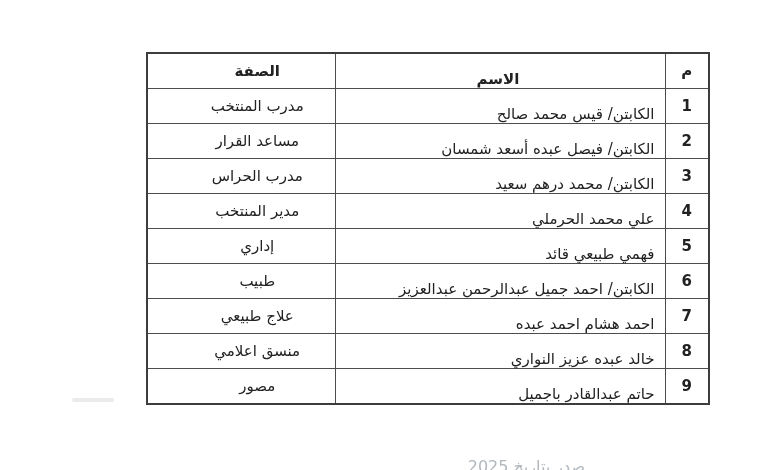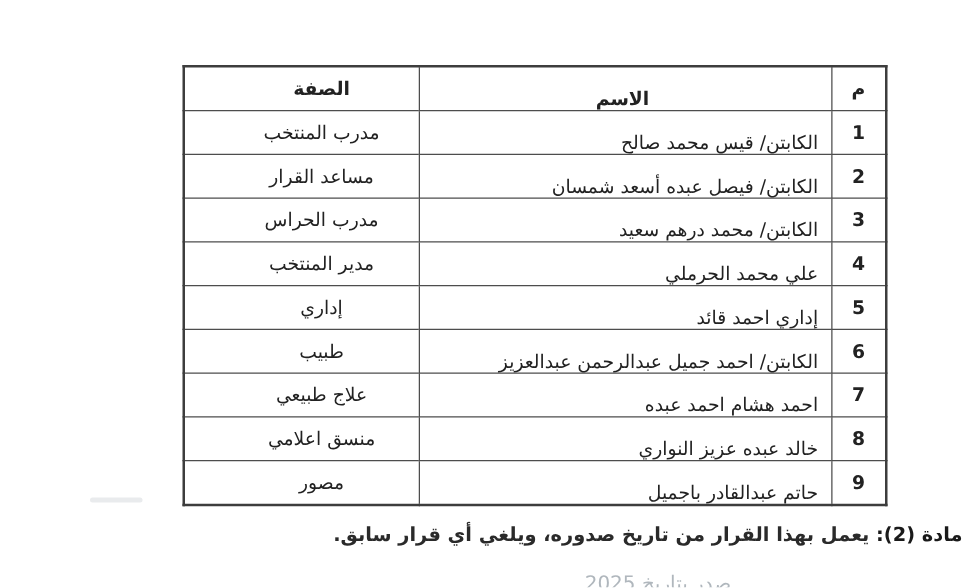--- a/index.html
+++ b/index.html
@@ -104,21 +104,21 @@
         <td class="col-name">الكابتن/ محمد درهم سعيد</td>
         <td class="col-role">مدرب الحراس</td>
       </tr>
       <tr>
         <td class="col-index">4</td>
         <td class="col-name">علي محمد الحرملي</td>
         <td class="col-role">مدير المنتخب</td>
       </tr>
       <tr>
         <td class="col-index">5</td>
-        <td class="col-name">إداري احمد قائد</td>
+        <td class="col-name">فهمي طبيعي قائد</td>
         <td class="col-role">إداري</td>
       </tr>
       <tr>
         <td class="col-index">6</td>
         <td class="col-name">الكابتن/ احمد جميل عبدالرحمن عبدالعزيز</td>
         <td class="col-role">طبيب</td>
       </tr>
       <tr>
         <td class="col-index">7</td>
         <td class="col-name">احمد هشام احمد عبده</td>
@@ -130,22 +130,18 @@
         <td class="col-role">منسق اعلامي</td>
       </tr>
       <tr>
         <td class="col-index">9</td>
         <td class="col-name">حاتم عبدالقادر باجميل</td>
         <td class="col-role">مصور</td>
       </tr>
     </tbody>
   </table>
 
-  <p class="article2">
-    <span class="label">مادة (2):</span>
-    <span>يعمل بهذا القرار من تاريخ صدوره، ويلغي أي قرار سابق.</span>
-  </p>
 
   <div class="footer-partial">صدر بتاريخ 2025</div>
 
   <div class="scan-artifact"></div>
 
 </div>
 
 </body></html>

